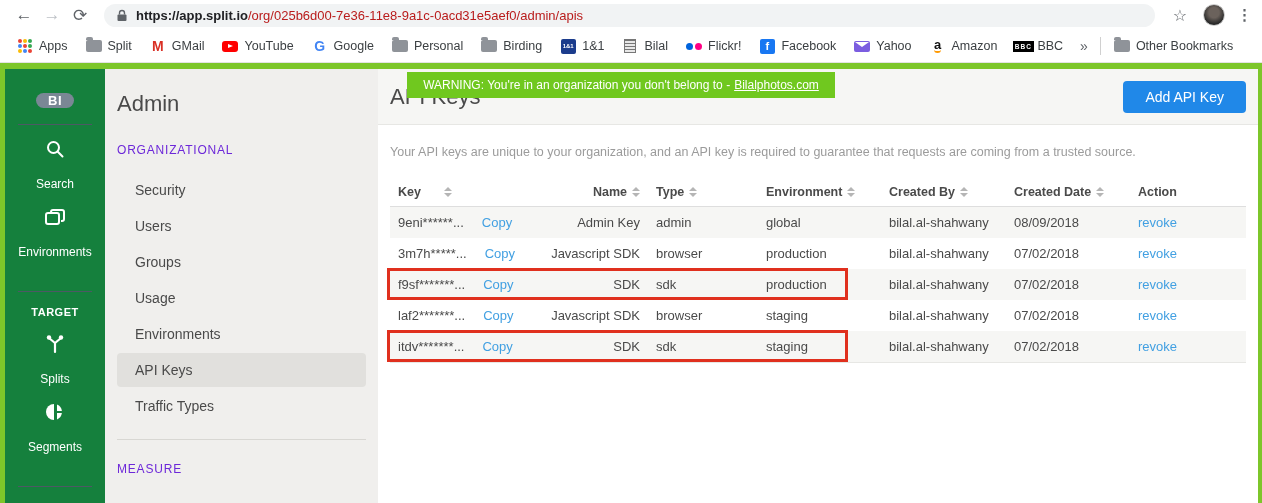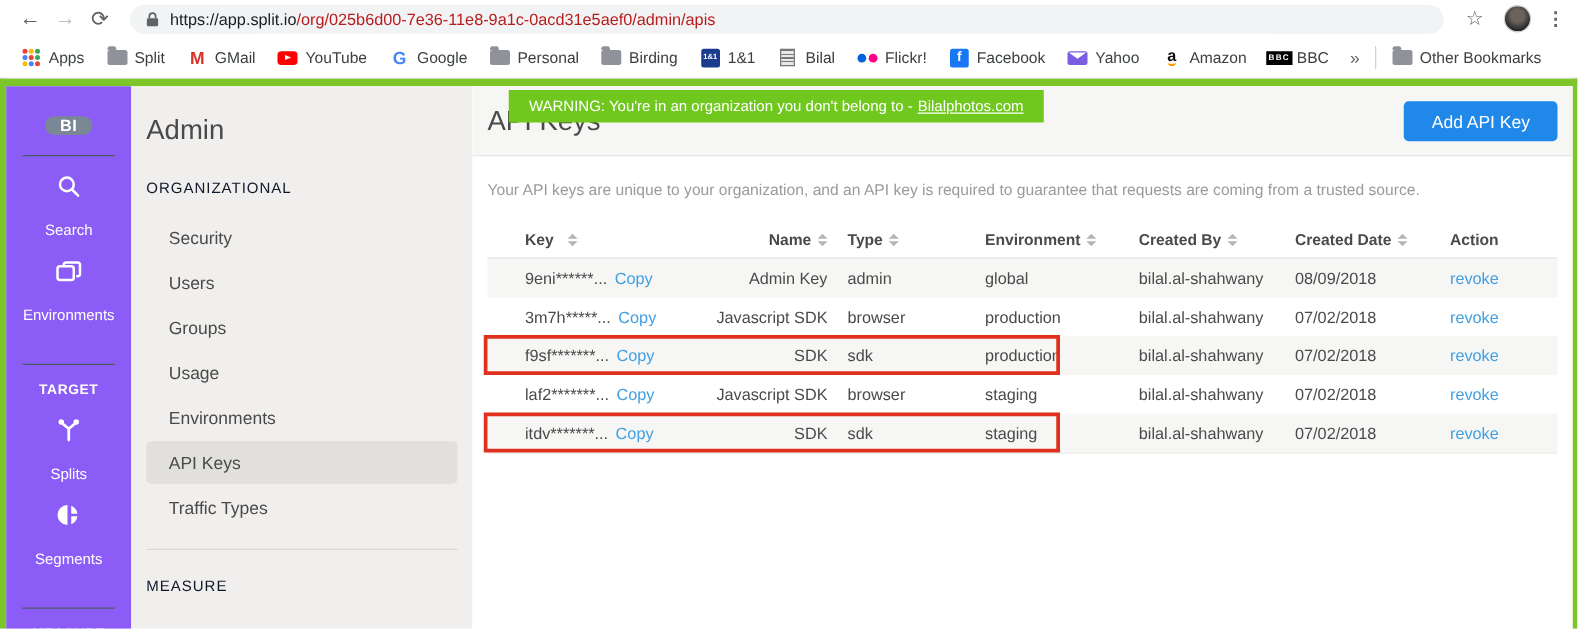--- a/index.html
+++ b/index.html
@@ -44,33 +44,33 @@
   .amazon-a { font-weight:bold; font-size:13px; color:#111; border-bottom:2px solid #ff9900; border-radius:0 0 8px 8px; line-height:12px; }
   .bbc { background:#000; color:#fff; font-size:6.5px; font-weight:bold; padding:2px 2px; letter-spacing:1px; }
   .chev { color:#5f6368; font-size:14px; padding:0 8px; }
   .bm-sep { width:1px; height:18px; background:#d0d0d0; margin:0 4px; }
 
   
   .page { position:relative; height:440px; display:flex;
     border-top:6px solid #7dc62a; border-left:5px solid #7dc62a; border-right:4px solid #7dc62a; }
 
   
-  .rail { width:100px; background:#8b5cf6; color:#fff; flex:none; display:flex; flex-direction:column; align-items:center; }
+  .rail { width:100px; background:#15803d; color:#fff; flex:none; display:flex; flex-direction:column; align-items:center; }
   .rail .avatar { width:38px; height:38px; background:#7a8795; border-radius:9px; margin-top:24px;
     display:flex; align-items:center; justify-content:center; font-size:13px; font-weight:bold; letter-spacing:.5px; }
   .rail hr { border:none; border-top:1px solid #4d5964; width:74px; margin:16px 0 14px; }
   .rail-item { display:flex; flex-direction:column; align-items:center; gap:18px; margin-bottom:16px; cursor:pointer; }
   .rail-item svg { display:block; }
   .rail-label { font-size:12px; color:#fff; }
   .rail-section { font-size:11px; font-weight:bold; letter-spacing:.5px; color:#fff; margin-bottom:14px; }
 
   
   .admin-nav { width:273px; background:#f0efed; flex:none; padding:22px 0 0 12px; overflow:hidden; }
   .admin-title { font-size:22px; color:#4a4a4a; margin-bottom:26px; }
-  .nav-section-label { font-size:12px; color:#0f172a; letter-spacing:.8px; margin-bottom:16px; }
+  .nav-section-label { font-size:12px; color:#6d28d9; letter-spacing:.8px; margin-bottom:16px; }
   .nav-item { font-size:14px; color:#4a4a4a; padding:9px 10px 9px 18px; margin:0 12px 2px 0; border-radius:4px; cursor:pointer; }
   .nav-item.selected { background:#e1e0dd; }
   .admin-nav hr { border:none; border-top:1px solid #d8d7d3; margin:16px 12px 22px 0; }
 
   
   .main { flex:1; background:#fff; position:relative; overflow:hidden; }
   .banner { position:absolute; top:3px; left:29px; width:428px; height:26px; background:#70c81f;
     color:#fff; font-size:12px; display:flex; align-items:center; justify-content:center; z-index:5; }
   .banner a { color:#fff; text-decoration:underline; margin-left:4px; cursor:pointer; }
   .main-header { height:56px; background:#f6f6f4; border-bottom:1px solid #e7e7e4;
@@ -78,21 +78,21 @@
   .main-title { font-size:22px; color:#4a4a4a; }
   .btn-primary { background:#2088e8; color:#fff; border:none; border-radius:4px; font-size:14px;
     padding:8px 22px; cursor:pointer; font-family:inherit;margin-left:16px; }
   .desc { font-size:12.5px; color:#9b9b9b; margin:20px 12px 0; }
 
   .tbl { margin:18px 12px 0; font-size:13px; color:#4a4a4a; }
   .tr { display:flex; align-items:center; height:31px; position:relative; }
   .tr.head { font-weight:bold; font-size:12.5px; border-bottom:1px solid #dedede; height:30px; }
   .tr.stripe { background:#f6f6f4; }
   .td { padding:0 8px; flex:none; white-space:nowrap; overflow:hidden; }
-  .c-key { width:128px; display:flex; align-items:center; gap:6px;margin-left:22px; }
+  .c-key { width:128px; display:flex; align-items:center; gap:18px; }
   .c-name { width:130px;text-align:right; } .c-type { width:110px; } .c-env { width:123px; }
   .c-by { width:125px; } .c-date { width:124px; } .c-act { flex:1; }
   .sort { display:inline-flex; flex-direction:column; margin-left:5px; vertical-align:middle; }
   .sort i { border-left:4px solid transparent; border-right:4px solid transparent; display:block; }
   .sort .up { border-bottom:4px solid #b5b5b5; margin-bottom:2px; }
   .sort .dn { border-top:4px solid #b5b5b5; }
   .link { color:#42a0e2; cursor:pointer; }
   .red-frame { position:absolute; left:-3px; top:-1px; width:461px; height:32px;
     border:3px solid #e0301e; pointer-events:none; z-index:3; }
   .tbl-bottom { border-top:1px solid #e7e7e4; margin:0 12px; }
@@ -104,21 +104,21 @@
   <span class="nav-btn">←</span>
   <span class="nav-btn disabled">→</span>
   <span class="nav-btn">⟳</span>
   <div class="omnibox">
     <span class="lock">
       <svg width="12" height="13" viewBox="0 0 12 13">
           <rect x="1.5" y="5.5" width="9" height="6.5" rx="1" fill="#5f6368"></rect>
           <path d="M3.5 5.5V4a2.5 2.5 0 015 0v1.5" fill="none" stroke="#5f6368" stroke-width="1.4"></path>
         </svg>
     </span>
-    <span style="font-weight:normal;">https://app.split.io</span>
+    <span style="font-weight:bold;">https://app.split.io</span>
       <span class="url-path">/org/025b6d00-7e36-11e8-9a1c-0acd31e5aef0/admin/apis</span>
   </div>
   <span class="star">☆</span>
   <div class="avatar-chrome"></div>
   <span class="kebab">⋮</span>
 </div>
 
 <div class="bookmarks">
   <div class="bm">
     <span class="bm-ico">

